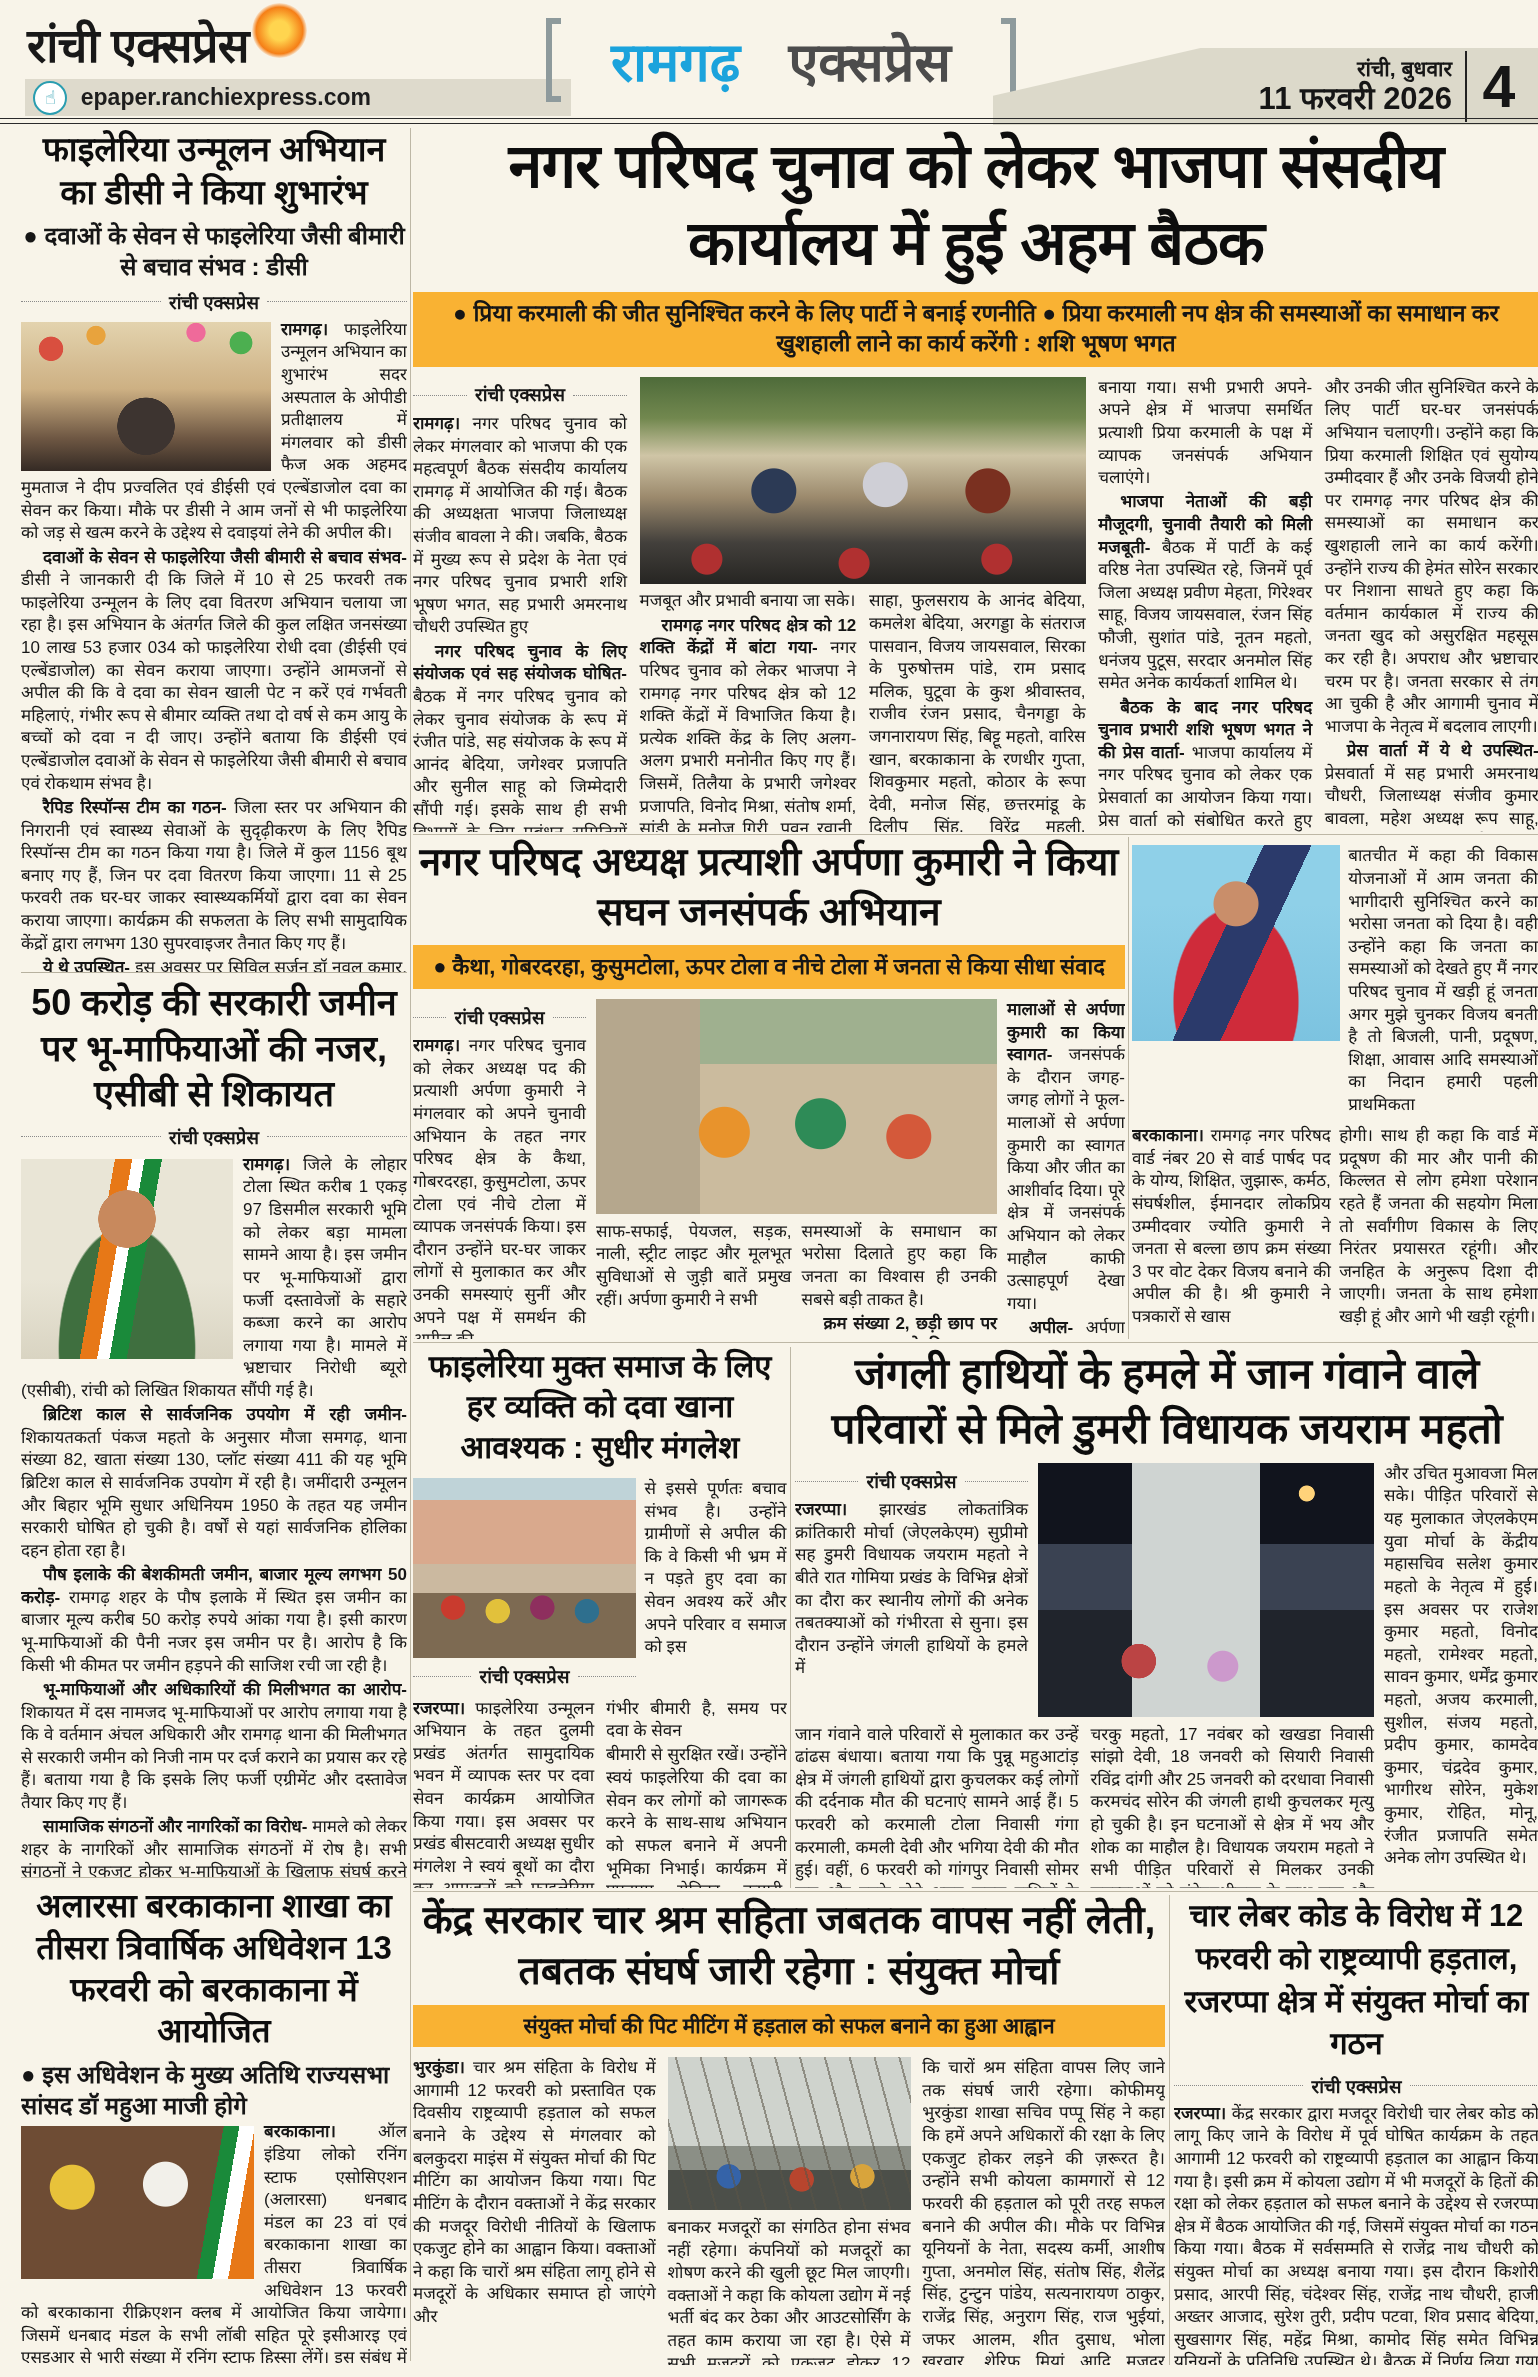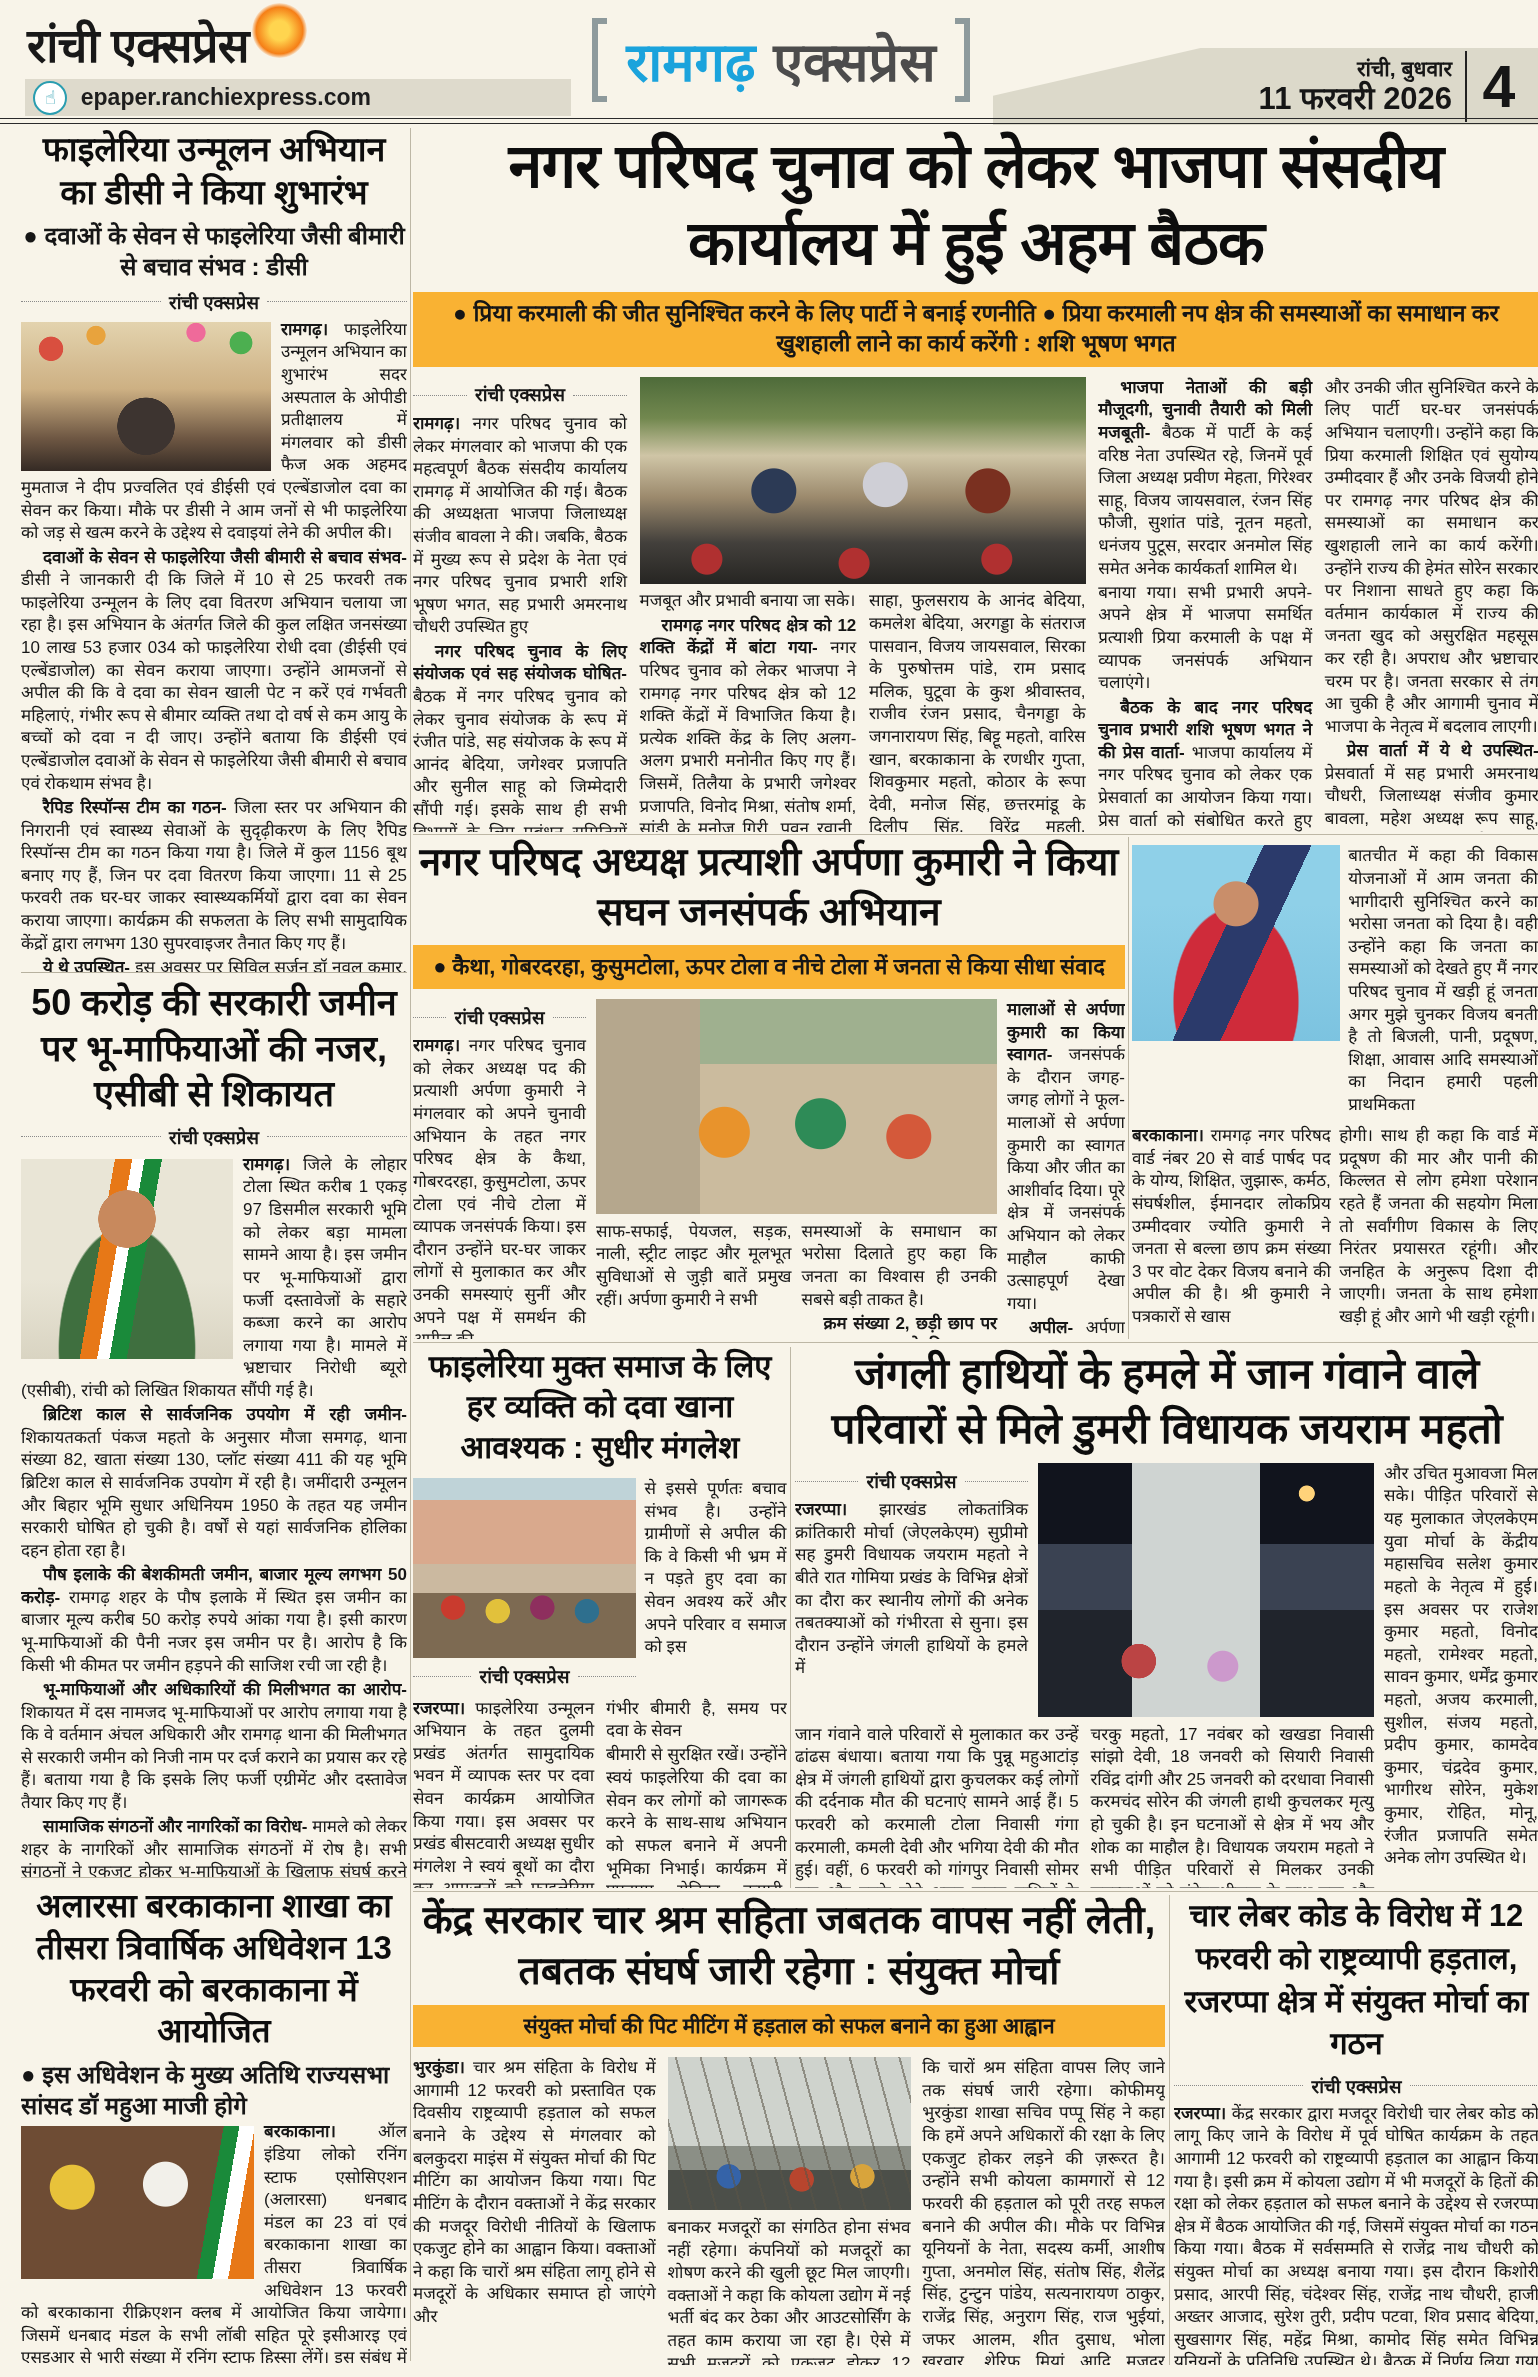--- a/index.html
+++ b/index.html
@@ -9,21 +9,21 @@
   .hdr{position:absolute;left:0;top:0;width:1539px;height:123px;}
   .hdr-rule{position:absolute;left:0;top:118px;width:1539px;height:4.2px;border-top:1.7px solid #2b2b2b;border-bottom:0.8px solid #2b2b2b;}
   .sun{position:absolute;left:252px;top:3.4px;width:55px;height:55px;border-radius:50%;
        background:radial-gradient(circle,#ffd54f 25%,#f57f17 60%,rgba(245,127,23,0) 72%);}
   .logo{position:absolute;left:27px;top:11.8px;font-size:47px;font-weight:800;color:#181818;letter-spacing:-0.8px;z-index:2;}
   .webbar{position:absolute;left:25px;top:79px;width:546px;height:37px;background:#deDBcd;background:#dedacc;
           display:flex;align-items:center;gap:13.4px;padding-left:8.4px;box-sizing:border-box;}
   .handicon{width:34px;height:34px;border-radius:50%;background:#fff;border:2.5px solid #2a9db0;color:#2a9db0;
             display:flex;align-items:center;justify-content:center;font-size:18.5px;box-sizing:border-box;}
   .website{font-size:23px;font-weight:bold;color:#1d1d1d;}
-  .masthead{position:absolute;left:546px;top:13.4px;width:470px;height:94px;display:flex;align-items:center;justify-content:center;gap:6px;}
+  .masthead{position:absolute;left:546px;top:13.4px;width:470px;height:94px;display:flex;align-items:center;justify-content:space-between;gap:6px;}
   .bracket{width:15px;height:84px;border:6.7px solid #8e9a9c;box-sizing:border-box;}
   .br-l{border-right:none;margin-right:13.4px;}
   .br-r{border-left:none;margin-left:13.4px;}
   .mastword{font-size:54px;font-weight:800;}
   .mast1{color:#1ba3dc;}
   .mast2{color:#4c4c4c;margin-left:11.8px;}
   .dateband{position:absolute;right:0;top:48px;width:546px;height:77px;background:#dcd9ca;
             clip-path:polygon(0 62%,38% 0,100% 0,100% 100%,0 100%);
             display:flex;align-items:center;justify-content:flex-end;}
   .dateline{text-align:right;font-weight:bold;line-height:1.15;padding-right:13.4px;}
@@ -258,22 +258,22 @@
           <div class="d-mc">
             <p class="para nolead"><span>मजबूत और प्रभावी बनाया जा सके।</span></p>
             <p class="para"><b>रामगढ़ नगर परिषद क्षेत्र को 12 शक्ति केंद्रों में बांटा गया-</b> <span>नगर परिषद चुनाव को लेकर भाजपा ने रामगढ़ नगर परिषद क्षेत्र को 12 शक्ति केंद्रों में विभाजित किया है। प्रत्येक शक्ति केंद्र के लिए अलग-अलग प्रभारी मनोनीत किए गए हैं। जिसमें, तिलैया के प्रभारी जगेश्वर प्रजापति, विनोद मिश्रा, संतोष शर्मा, सांडी के मनोज गिरी, पवन रवानी, सेवटा के राजू चतुर्वेदी, संजय</span></p>
           </div>
           <div class="d-mc">
             <p class="para nolead"><span>साहा, फुलसराय के आनंद बेदिया, कमलेश बेदिया, अरगड्डा के संतराज पासवान, विजय जायसवाल, सिरका के पुरुषोत्तम पांडे, राम प्रसाद मलिक, घुटूवा के कुश श्रीवास्तव, राजीव रंजन प्रसाद, चैनगड्डा के जगनारायण सिंह, बिट्टू महतो, वारिस खान, बरकाकाना के रणधीर गुप्ता, शिवकुमार महतो, कोठार के रूपा देवी, मनोज सिंह, छत्तरमांडू के दिलीप सिंह, विरेंद्र महली, मुर्रामकला के सरदार अनमोल सिंह, प्रवीण सोनू को</span></p>
           </div>
         </div>
       </div>
       <div class="d-c">
+        <p class="para nolead"><span>बनाया गया। सभी प्रभारी अपने-अपने क्षेत्र में भाजपा समर्थित प्रत्याशी प्रिया करमाली के पक्ष में व्यापक जनसंपर्क अभियान चलाएंगे।</span></p>
         <p class="para"><b>भाजपा नेताओं की बड़ी मौजूदगी, चुनावी तैयारी को मिली मजबूती-</b> <span>बैठक में पार्टी के कई वरिष्ठ नेता उपस्थित रहे, जिनमें पूर्व जिला अध्यक्ष प्रवीण मेहता, गिरेश्वर साहू, विजय जायसवाल, रंजन सिंह फौजी, सुशांत पांडे, नूतन महतो, धनंजय पुटूस, सरदार अनमोल सिंह समेत अनेक कार्यकर्ता शामिल थे।</span></p>
-        <p class="para nolead"><span>बनाया गया। सभी प्रभारी अपने-अपने क्षेत्र में भाजपा समर्थित प्रत्याशी प्रिया करमाली के पक्ष में व्यापक जनसंपर्क अभियान चलाएंगे।</span></p>
         <p class="para"><b>बैठक के बाद नगर परिषद चुनाव प्रभारी शशि भूषण भगत ने की प्रेस वार्ता-</b> <span>भाजपा कार्यालय में नगर परिषद चुनाव को लेकर एक प्रेसवार्ता का आयोजन किया गया। प्रेस वार्ता को संबोधित करते हुए नगर परिषद चुनाव प्रभारी शशि भूषण भगत ने कहा कि प्रिया करमाली भाजपा समर्थित प्रत्याशी हैं</span></p>
       </div>
       <div class="d-c">
         <p class="para nolead"><span>और उनकी जीत सुनिश्चित करने के लिए पार्टी घर-घर जनसंपर्क अभियान चलाएगी। उन्होंने कहा कि प्रिया करमाली शिक्षित एवं सुयोग्य उम्मीदवार हैं और उनके विजयी होने पर रामगढ़ नगर परिषद क्षेत्र की समस्याओं का समाधान कर खुशहाली लाने का कार्य करेंगी। उन्होंने राज्य की हेमंत सोरेन सरकार पर निशाना साधते हुए कहा कि वर्तमान कार्यकाल में राज्य की जनता खुद को असुरक्षित महसूस कर रही है। अपराध और भ्रष्टाचार चरम पर है। जनता सरकार से तंग आ चुकी है और आगामी चुनाव में भाजपा के नेतृत्व में बदलाव लाएगी।</span></p>
         <p class="para"><b>प्रेस वार्ता में ये थे उपस्थित-</b> <span>प्रेसवार्ता में सह प्रभारी अमरनाथ चौधरी, जिलाध्यक्ष संजीव कुमार बावला, महेश अध्यक्ष रूप साहू, संजय साहा, नूतन महतो, आनंद बेदिया, सुशांत पांडे, विजय जायसवाल आदि उपस्थित थे।</span></p>
       </div>
     </div>
   </div>
 
   <div class="art-e">

